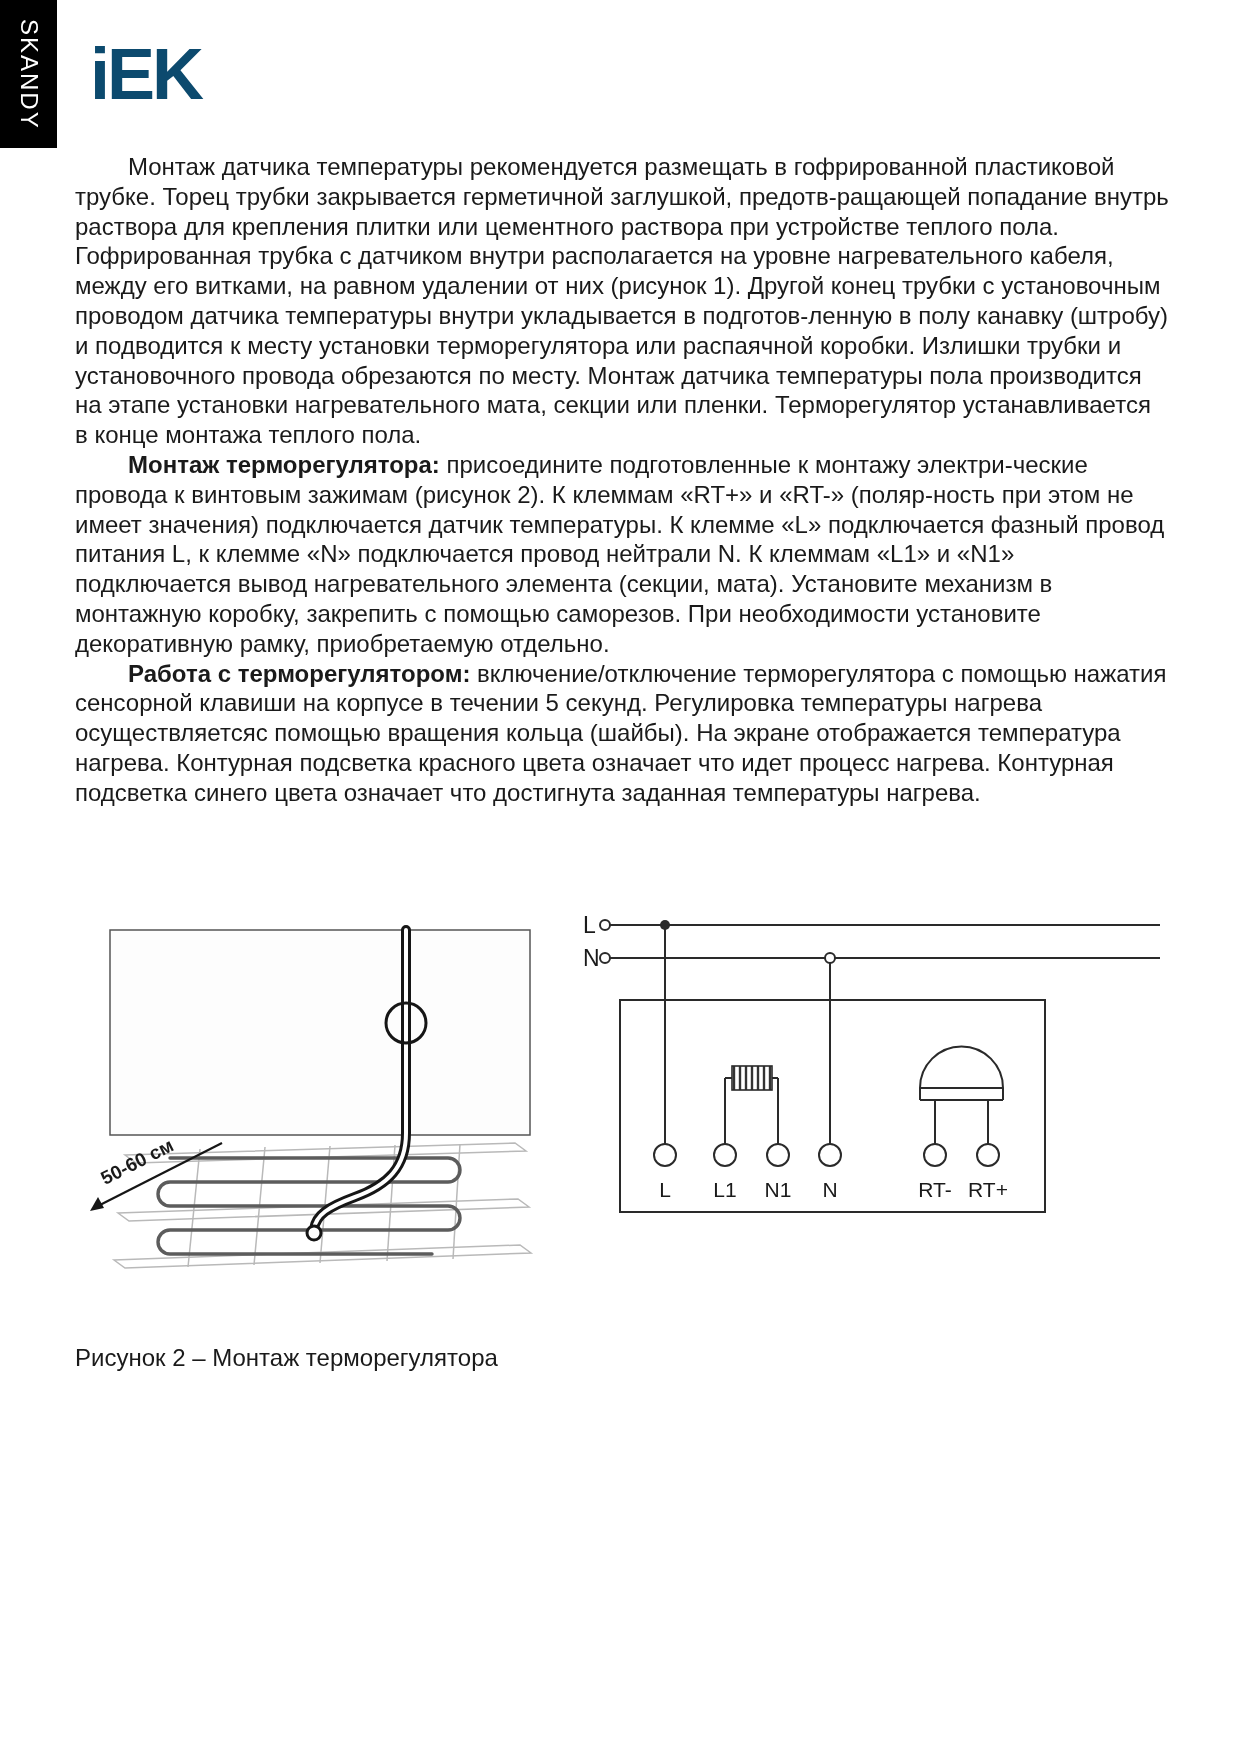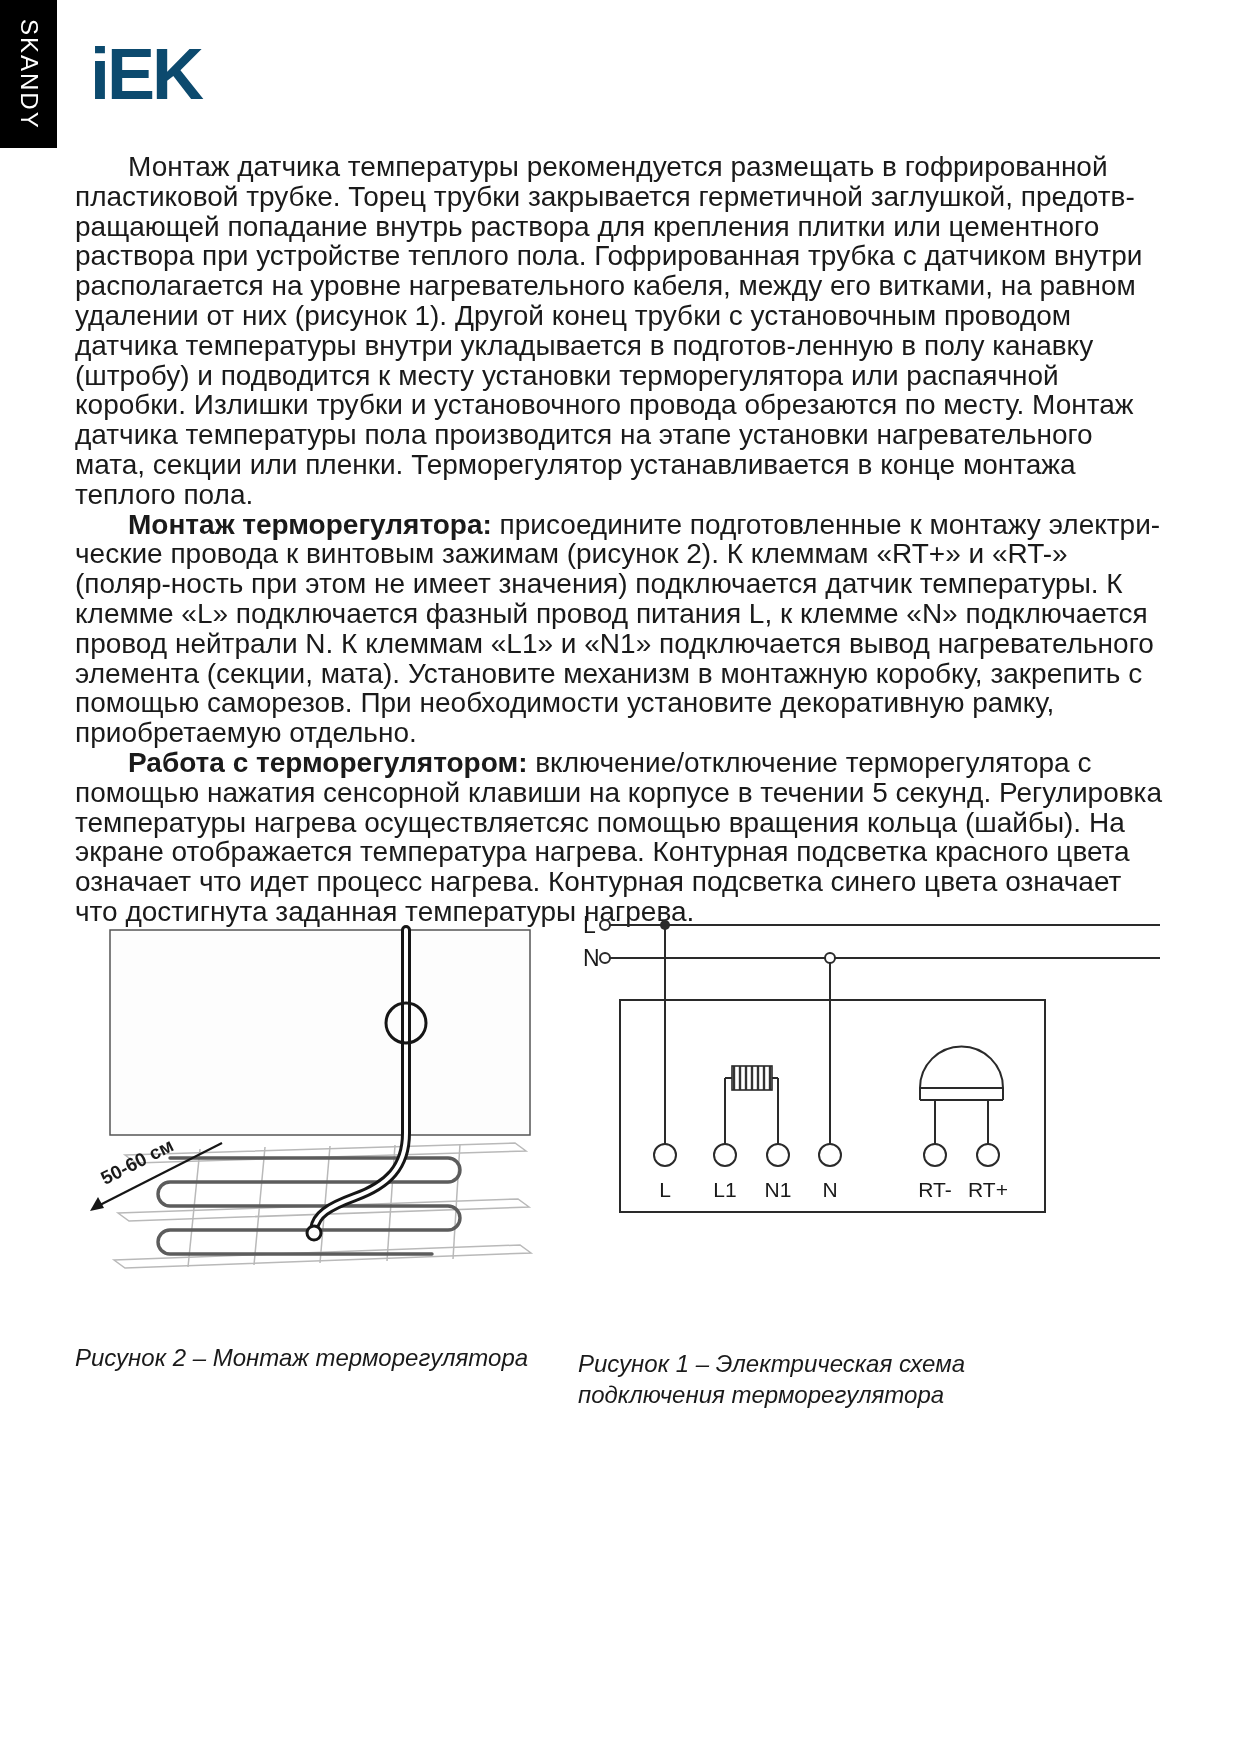--- a/index.html
+++ b/index.html
@@ -45,37 +45,36 @@
   }
   .content h1 {
     margin: 0 0 7px 53px;
     font-size: 25px;
     line-height: 30px;
     font-weight: 700;
     color: #111;
   }
   .content p {
     margin: 0;
-    font-size: 28px;
+    font-size: 24px;
     line-height: 29.8px;
     text-indent: 53px;
     text-align: left;
   }
   .content p .lead { font-weight: 700; }
   .fig {
     position: absolute;
   }
   .fig-left  { left: 70px;  top: 915px; }
   .fig-right { left: 575px; top: 900px; }
   .caption {
     position: absolute;
     font-size: 24px;
     line-height: 31px;
     color: #1a1a1a;
-    font-style: italic;
   }
   .caption-fig2 { left: 75px; top: 1342px; }
   .caption-fig1 { left: 578px; top: 1348px; max-width: 420px; }
   svg text { font-family: "Liberation Sans", sans-serif; fill: #1a1a1a; }
 </style>
 </head>
 <body>
 
 <div class="page">
 
@@ -176,15 +175,14 @@
       <text x="90" y="297">L</text>
       <text x="150" y="297">L1</text>
       <text x="203" y="297">N1</text>
       <text x="255" y="297">N</text>
       <text x="360" y="297">RT-</text>
       <text x="413" y="297">RT+</text>
     </g>
   </svg>
 
   <div class="caption caption-fig2">Рисунок 2 – Монтаж терморегулятора</div>
-  <div class="caption caption-fig1">Рисунок 1 – Электрическая схема подключения терморегулятора</div>
 
 </div>
 
 </body></html>

